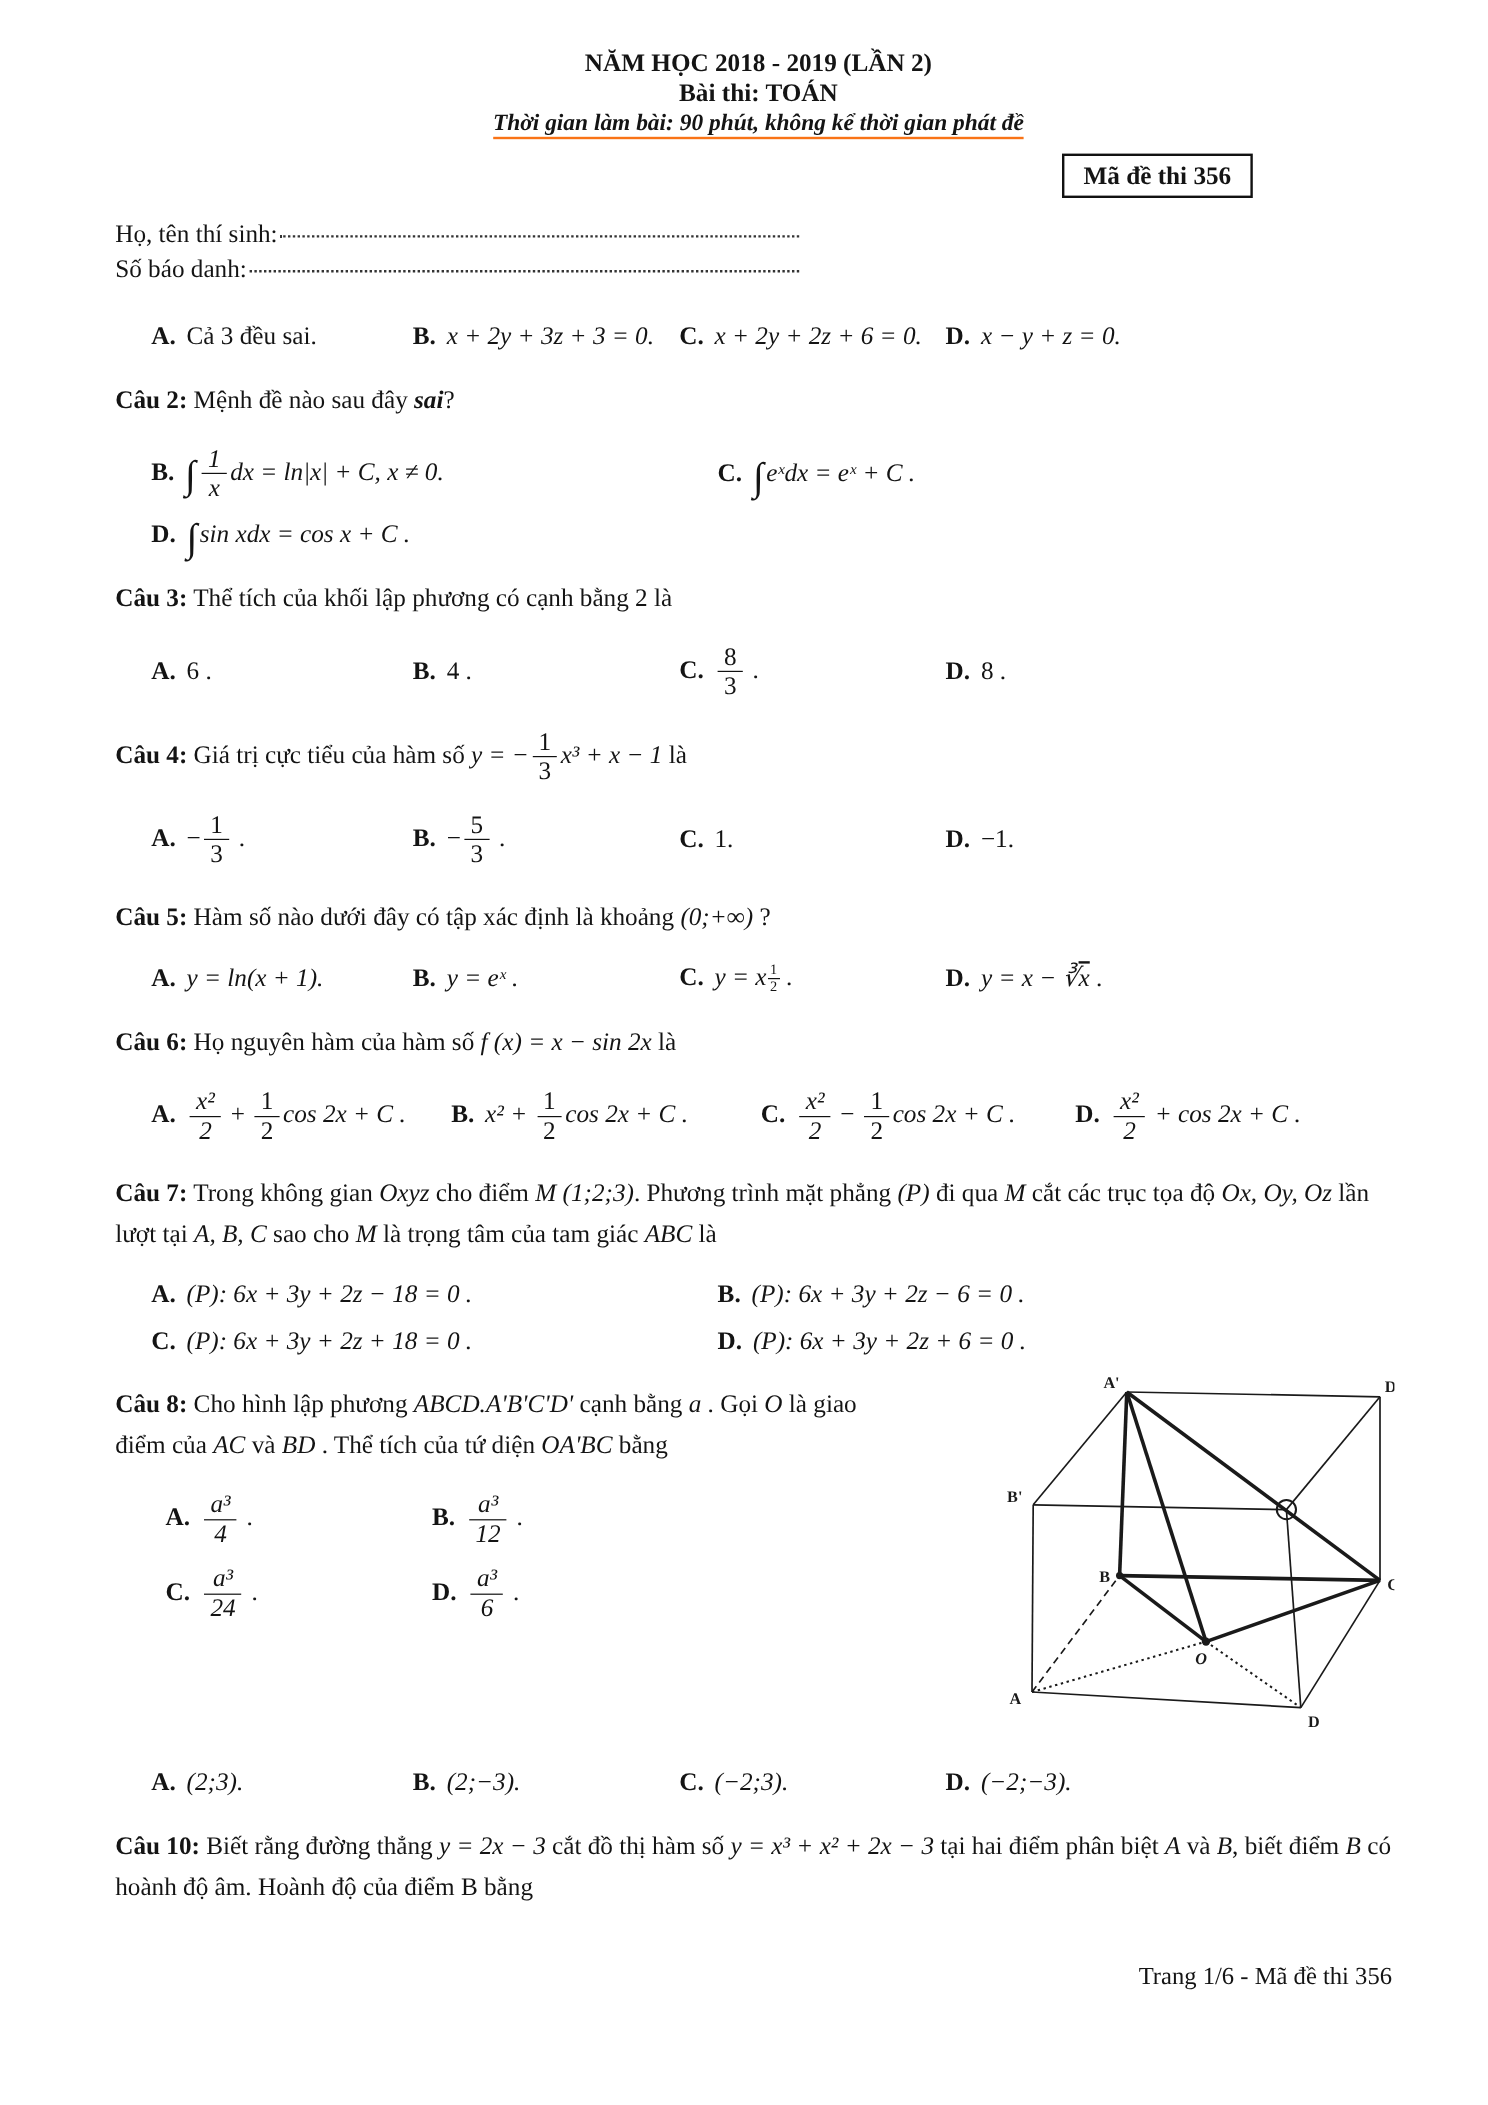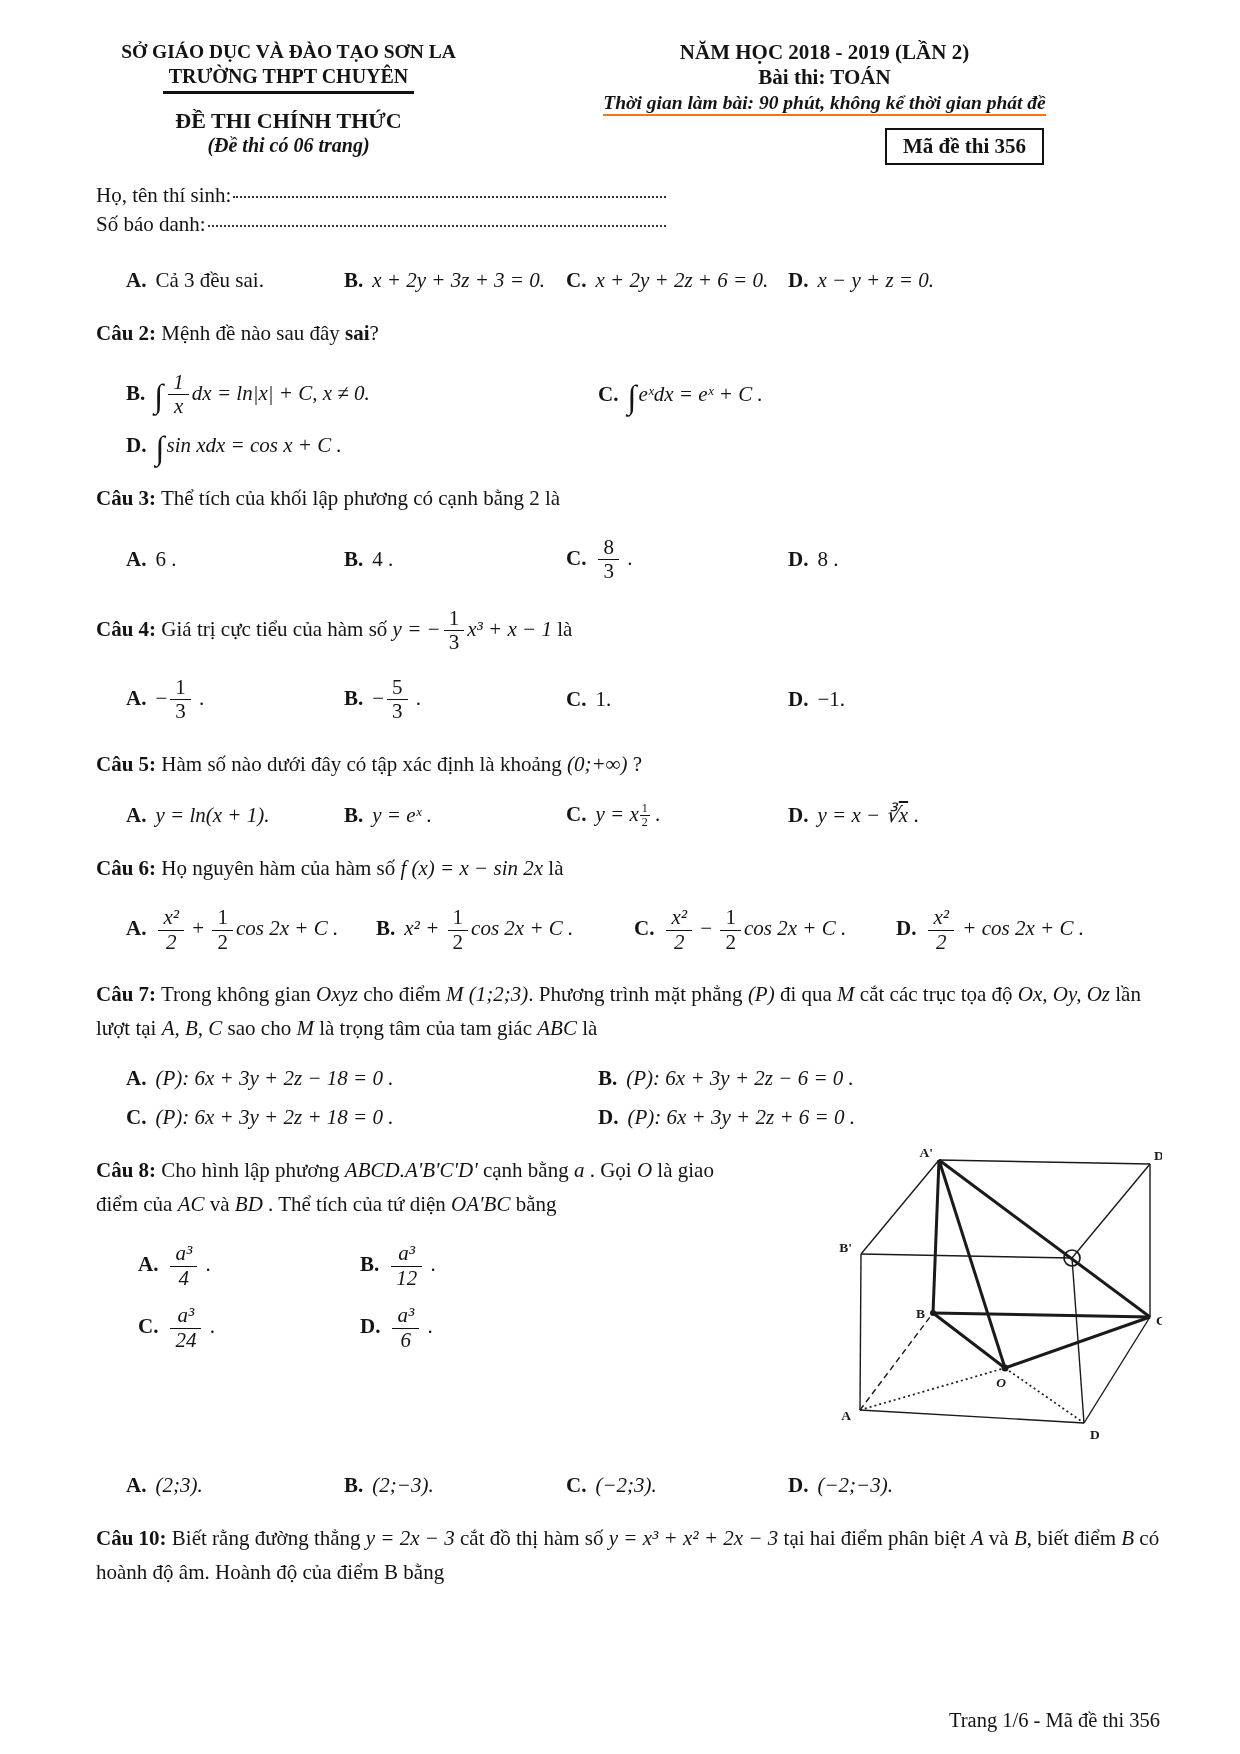--- a/index.html
+++ b/index.html
@@ -36,49 +36,43 @@
   .stem{margin:0;line-height:1.62;}
   .qlabel{font-weight:bold;}
   .opts{display:grid;padding-left:30px;margin-top:21px;align-items:center;row-gap:14px;}
   .opts4{grid-template-columns:218px 222px 222px 1fr;}
   .opts2{grid-template-columns:472px 1fr;}
   .opts2n{grid-template-columns:222px 1fr;width:500px;padding-left:42px;row-gap:14px;}
   .opt{white-space:nowrap;}
   .olet{font-weight:bold;margin-right:9px;}
   
   .it{font-style:italic;}
-  .bd{font-weight:bold;}
+  .bd{font-weight:bold;font-style:italic;}
   .frac{display:inline-flex;flex-direction:column;text-align:center;vertical-align:middle;margin:0 3px;line-height:1.12;}
   .frac .fn{border-bottom:1.8px solid #111;padding:0 5px;}
   .frac .fd{padding:0 5px;}
   .sfrac{display:inline-flex;flex-direction:column;text-align:center;vertical-align:9px;font-size:12px;line-height:1.05;margin-left:1px;}
   .sfrac .fn{border-bottom:1.2px solid #111;padding:0 2px;}
   .sfrac .fd{padding:0 2px;}
   .int{font-size:33px;font-style:normal;vertical-align:-7px;line-height:0;margin-right:2px;}
   .ovl{text-decoration:overline;}
   
   .q8row{display:flex;align-items:flex-start;}
   .q8left{width:648px;flex-shrink:0;}
   .q8fig{flex:1;margin-top:-6px;}
   .q8fig svg{display:block;margin-left:auto;}
   
-  .footer{position:absolute;right:80px;top:1709px;font-size:20.5px;}
+  .footer{position:absolute;right:80px;top:1636px;font-size:20.5px;}
 </style>
 </head>
 <body>
 
 <div class="page">
 
   <div class="hdr">
-    <div class="hdr-left">
-      <div class="hl1">SỞ GIÁO DỤC VÀ ĐÀO TẠO SƠN LA</div>
-      <div><span class="hl2">TRƯỜNG THPT CHUYÊN</span></div>
-      <div class="hl3">ĐỀ THI CHÍNH THỨC</div>
-      <div class="hl4">(Đề thi có 06 trang)</div>
-    </div>
     <div class="hdr-right">
       <div class="hr2">NĂM HỌC 2018 - 2019 (LẦN 2)</div>
       <div class="hr3">Bài thi: TOÁN</div>
       <div class="hr4"><span>Thời gian làm bài: 90 phút, không kể thời gian phát đề</span></div>
       <div class="code-box">Mã đề thi 356</div>
     </div>
   </div>
 
   <div class="cand">
     <div class="cand-row">

